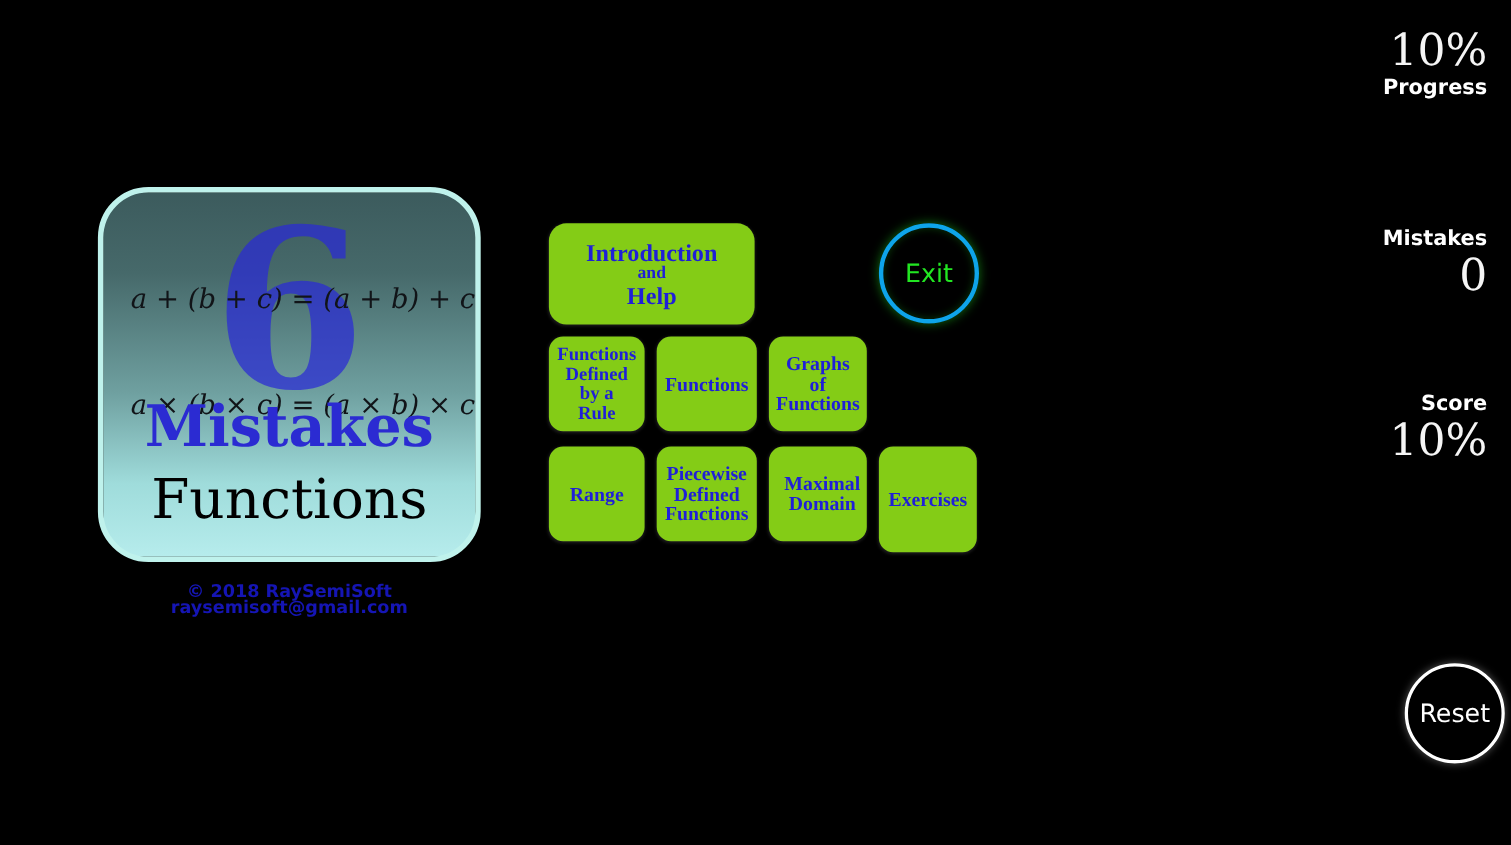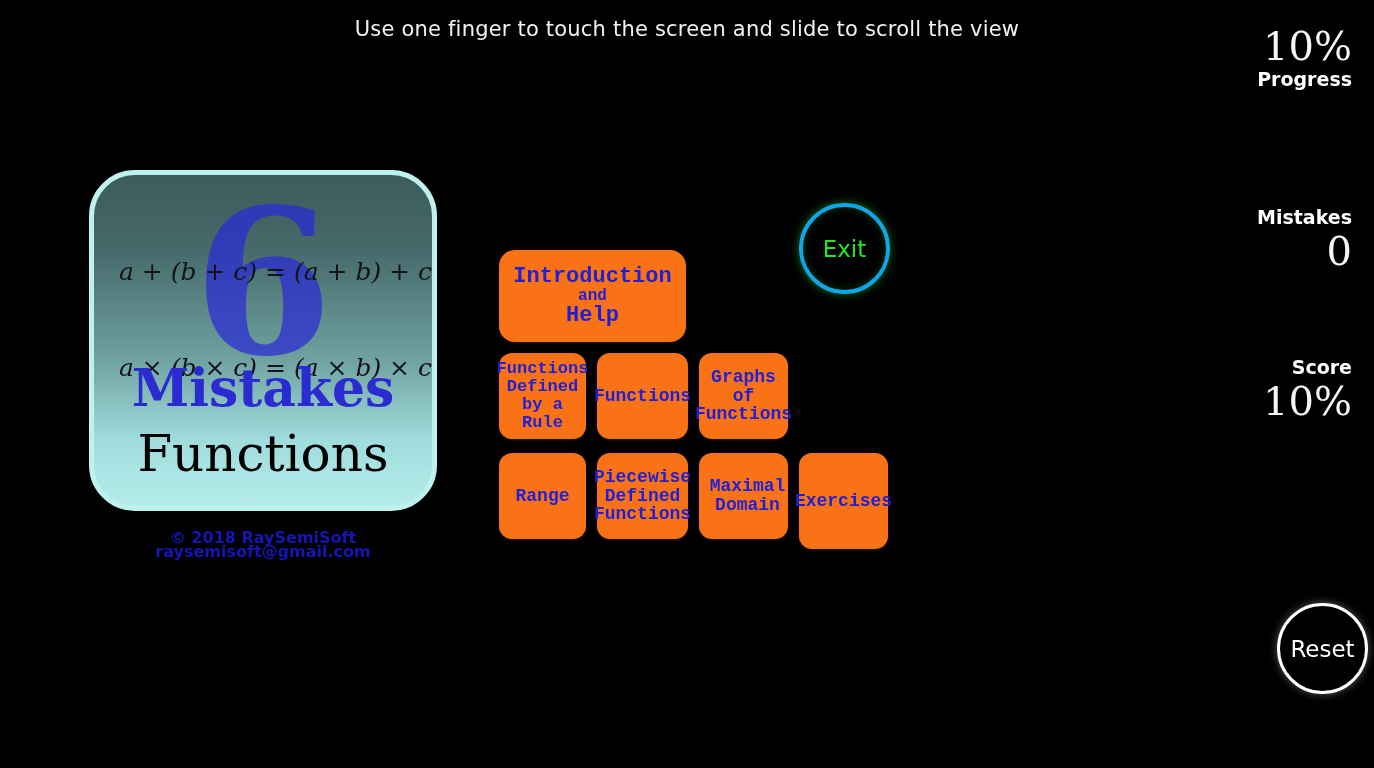--- a/index.html
+++ b/index.html
@@ -136,35 +136,34 @@
     font-family: "DejaVu Sans", sans-serif;
     font-weight: bold;
     font-size: 16px;
     line-height: 14px;
     color: #1515b4;
   }
 
   
   .menu-btn {
     position: absolute;
-    background: #f97316;
+    background: #84cc16;
     border-radius: 13px;
     box-sizing: border-box;
     display: flex;
     flex-direction: column;
     align-items: center;
     justify-content: center;
     text-align: center;
-    font-family: Liberation Mono, monospace;
+    font-family: Liberation Serif, serif;
     font-weight: bold;
     color: #1f1fd8;
     line-height: 1.05;
     padding: 2px 4px;
     box-shadow: 0 1px 3px rgba(255,255,255,0.12);
-    margin-top: 47px;
   }
   .menu-btn .line { display: block; }
 
   #btn-intro-help {
     left: 499px; top: 203px; width: 187px; height: 92px;
     border-radius: 16px;
     font-size: 22px;
   }
   #btn-intro-help .small { font-size: 16px; }
 
@@ -202,21 +201,20 @@
     border: 3px solid #ffffff;
     color: #ffffff;
     font-size: 23px;
     box-shadow: 0 0 8px rgba(255,255,255,0.35);
   }
 </style>
 </head>
 <body>
 
 <div id="instructions">
-  <div>Use one finger to touch the screen and slide to scroll the view</div>
 </div>
 
 <div id="status-rail">
   <div id="progress-block" class="stat-block">
     <span class="stat-value">10%</span>
     <span class="stat-label">Progress</span>
   </div>
   <div id="mistakes-block" class="stat-block">
     <span class="stat-label">Mistakes</span>
     <span class="stat-value">0</span>

